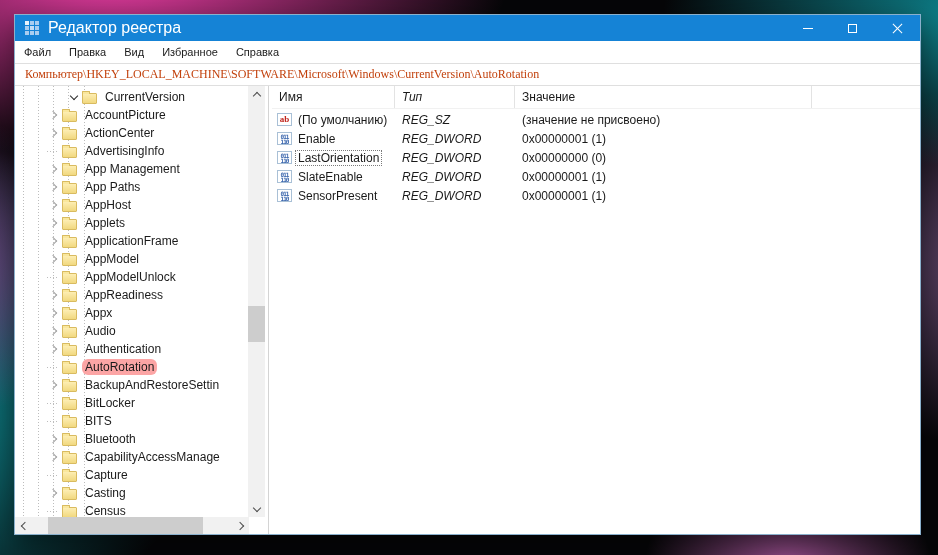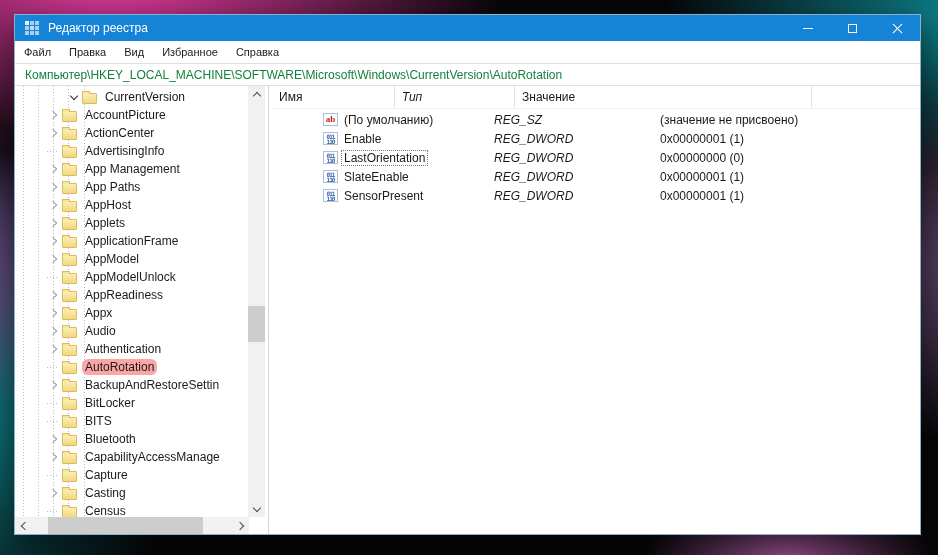--- a/index.html
+++ b/index.html
@@ -20,34 +20,34 @@
     background:#fff;border:1px solid #8ab0cc;box-sizing:border-box;
     box-shadow:0 10px 26px rgba(0,0,0,.45);
   }
   
   .titlebar{height:26px;background:#1583d6;display:flex;align-items:center;}
   .appicon{width:14px;height:14px;margin-left:10px;display:grid;
     grid-template-columns:repeat(3,4px);grid-template-rows:repeat(3,4px);gap:1px;flex:none;}
   .appicon i{background:#a9cdf0;}
   .appicon i:nth-child(1){background:#e9f3fc;}
   .appicon i:nth-child(5){background:#c3dcf4;}
-  .title{color:#fff;font-size:12px;margin-left:9px;white-space:nowrap;}
+  .title{color:#fff;font-size:16px;margin-left:9px;white-space:nowrap;}
   .controls{margin-left:auto;display:flex;height:100%;}
   .wbtn{width:45px;height:100%;display:flex;align-items:center;justify-content:center;position:relative;}
   .g-min{width:10px;height:1px;background:#fff;}
   .g-max{width:9px;height:9px;border:1px solid #fff;box-sizing:border-box;}
   .g-close{width:11px;height:11px;position:relative;}
   .g-close::before,.g-close::after{content:"";position:absolute;left:-1px;top:5px;width:13px;height:1px;background:#fff;}
   .g-close::before{transform:rotate(45deg);}
   .g-close::after{transform:rotate(-45deg);}
   
   .menubar{height:22px;display:flex;align-items:center;border-bottom:1px solid #dfdfdf;background:#fff;}
   .menu-item{font-size:11px;padding:0 9px;color:#1a1a1a;margin-top:-1px;}
   .addressbar{height:21px;border-bottom:1px solid #dfdfdf;background:#fff;display:flex;align-items:center;}
-  .addressbar input{border:0;outline:0;width:100%;height:100%;font-family:Liberation Sans, sans-serif;font-size:12px;color:#15803d;padding:0 0 0 10px;background:transparent;}
+  .addressbar input{border:0;outline:0;width:100%;height:100%;font-family:Liberation Serif, serif;font-size:12px;color:#c2410c;padding:0 0 0 10px;background:transparent;}
   
   .main{position:relative;height:448px;background:#fff;overflow:hidden;}
   .tree-panel{position:absolute;left:0;top:0;bottom:0;width:252px;background:#fff;overflow:hidden;}
   .guide{position:absolute;top:0;bottom:17px;width:1px;
     background:repeating-linear-gradient(to bottom,#bdbdbd 0 1px,transparent 1px 3px);}
   #tree-rows{position:absolute;left:0;top:2px;right:24px;overflow:hidden;}
   .trow{height:18px;display:flex;align-items:center;font-size:12px;color:#1a1a1a;white-space:nowrap;}
   .trow.root{padding-left:52px;}
   .trow.child{padding-left:32px;}
   .chevbox{width:13px;height:13px;display:flex;align-items:center;justify-content:center;flex:none;}
@@ -75,21 +75,21 @@
   
   .values-panel{position:absolute;left:257px;top:0;right:0;bottom:0;background:#fff;font-size:12px;color:#1a1a1a;}
   .vheader{display:flex;height:22px;border-bottom:1px solid #f1f1f1;}
   .hcell{height:100%;display:flex;align-items:center;padding-left:7px;border-right:1px solid #e3e3e3;box-sizing:border-box;}
   .hcell.c-fill{border-right:none;flex:1;}
   .c-name{width:123px;flex:none;}
   .c-type{width:120px;flex:none;font-style:italic;}
   .c-value{width:297px;flex:none;}
   #value-rows{padding-top:1px;}
   .vrow{display:flex;height:19px;align-items:center;}
-  .vcell{padding-left:7px;box-sizing:border-box;display:flex;align-items:center;height:100%;white-space:nowrap;overflow:hidden;margin-left:46px;}
+  .vcell{padding-left:7px;box-sizing:border-box;display:flex;align-items:center;height:100%;white-space:nowrap;overflow:hidden;}
   .vcell.c-name{padding-left:5px;}
   .vicon{width:15px;height:13px;border:1px solid #a9c0d6;background:#fff;box-sizing:border-box;
     display:flex;align-items:center;justify-content:center;flex:none;margin-right:4px;overflow:hidden;}
   .vicon.sz{color:#c0251d;font-family:"Liberation Serif",serif;font-weight:bold;font-size:9px;line-height:9px;}
   .vicon.dw{flex-direction:column;}
   .vicon.dw b{display:block;color:#3a66ad;font-family:"DejaVu Sans Mono",monospace;font-weight:bold;font-size:6px;line-height:5px;letter-spacing:-1px;}
   .vname{padding:0 2px;}
   .vname.focus{outline:1px dotted #7a7a7a;}
 </style>
 </head>

